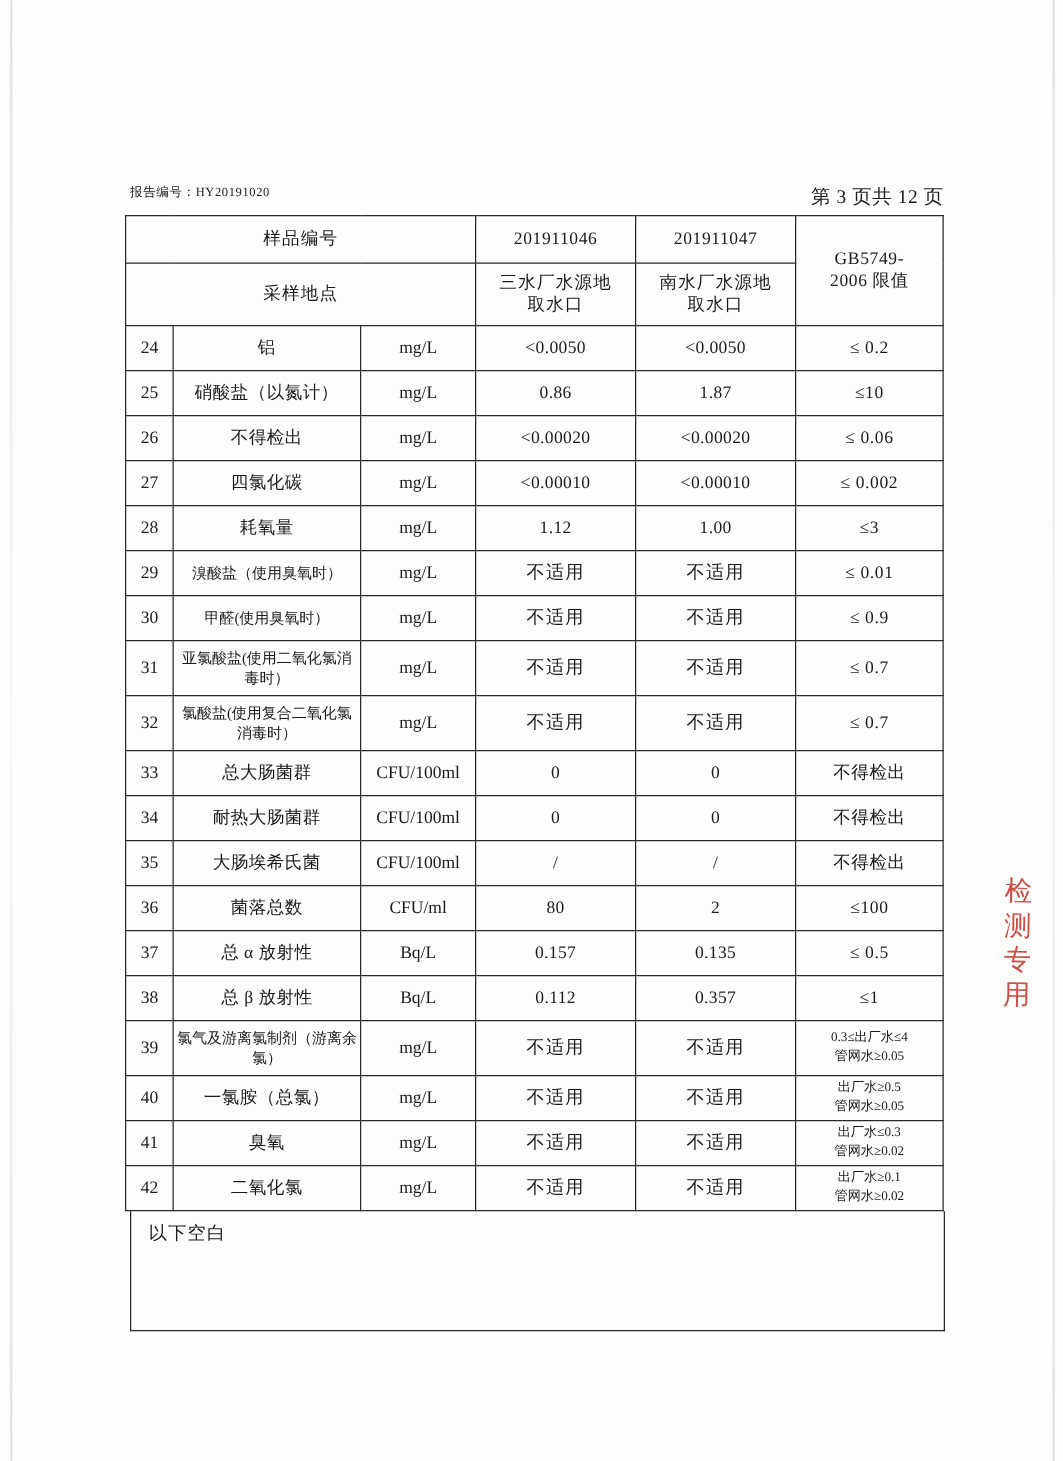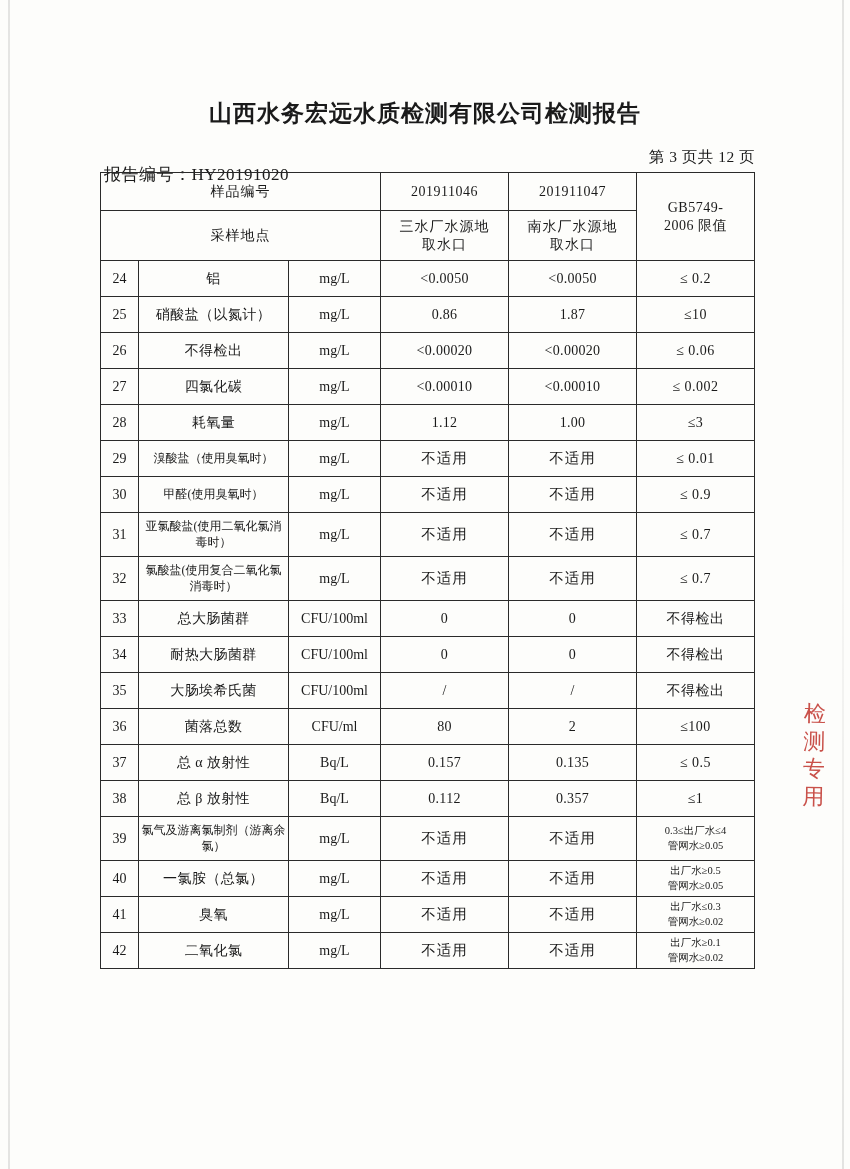--- a/index.html
+++ b/index.html
@@ -37,23 +37,22 @@
     text-align: center;
     font-size: 23px;
     font-weight: bold;
     letter-spacing: 1px;
     font-family: "DejaVu Sans", sans-serif;
   }
   .report-no {
     position: absolute;
     top: 147px;
     left: 104px;
-    font-size: 17px;
-    letter-spacing: 0.5px;
-    margin-top: 16px;
+    font-size: 10px;
+    letter-spacing: 0.5px;
   }
   .page-no {
     position: absolute;
     top: 147px;
     right: 95px;
     font-size: 15.5px;
     letter-spacing: 0.5px;
   }
   table.main {
     position: absolute;
@@ -176,21 +175,20 @@
   }
 </style>
 </head>
 <body>
 
 <div class="page">
 
   <div class="scan-edge-left"></div>
   <div class="scan-edge-right"></div>
 
-  <div class="doc-title">山西水务宏远水质检测有限公司检测报告</div>
 
   <div class="report-no">报告编号：HY20191020</div>
   <div class="page-no">第 3 页共 12 页</div>
 
   <table class="main">
     <colgroup>
       <col class="c-no">
         <col class="c-item">
         <col class="c-unit">
         <col class="c-v1">
@@ -357,20 +355,23 @@
           <td class="no">42</td>
           <td class="item">二氧化氯</td>
           <td class="unit">mg/L</td>
           <td class="val cn">不适用</td>
           <td class="val cn">不适用</td>
           <td class="limit two">出厂水≥0.1<br>管网水≥0.02</td>
         </tr>
       </tbody>
   </table>
 
+  <div class="tail" style="top: 969px; height: 96px;">
+    <div class="tail-text">以下空白</div>
+  </div>
 
   <div class="stamp">
       <div>检</div>
       <div>测</div>
       <div>专</div>
       <div>用</div>
     </div>
 
 </div>
 

